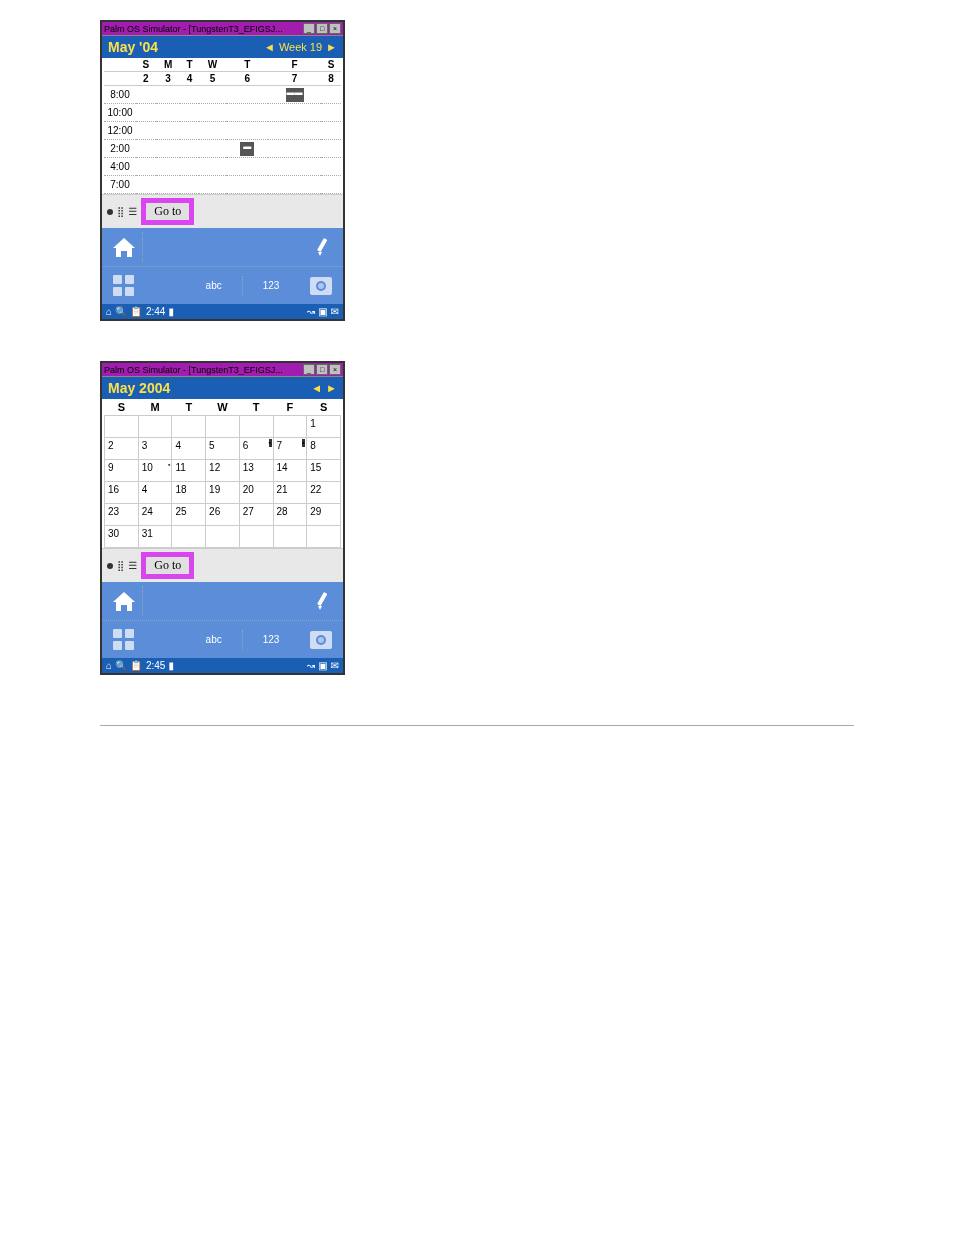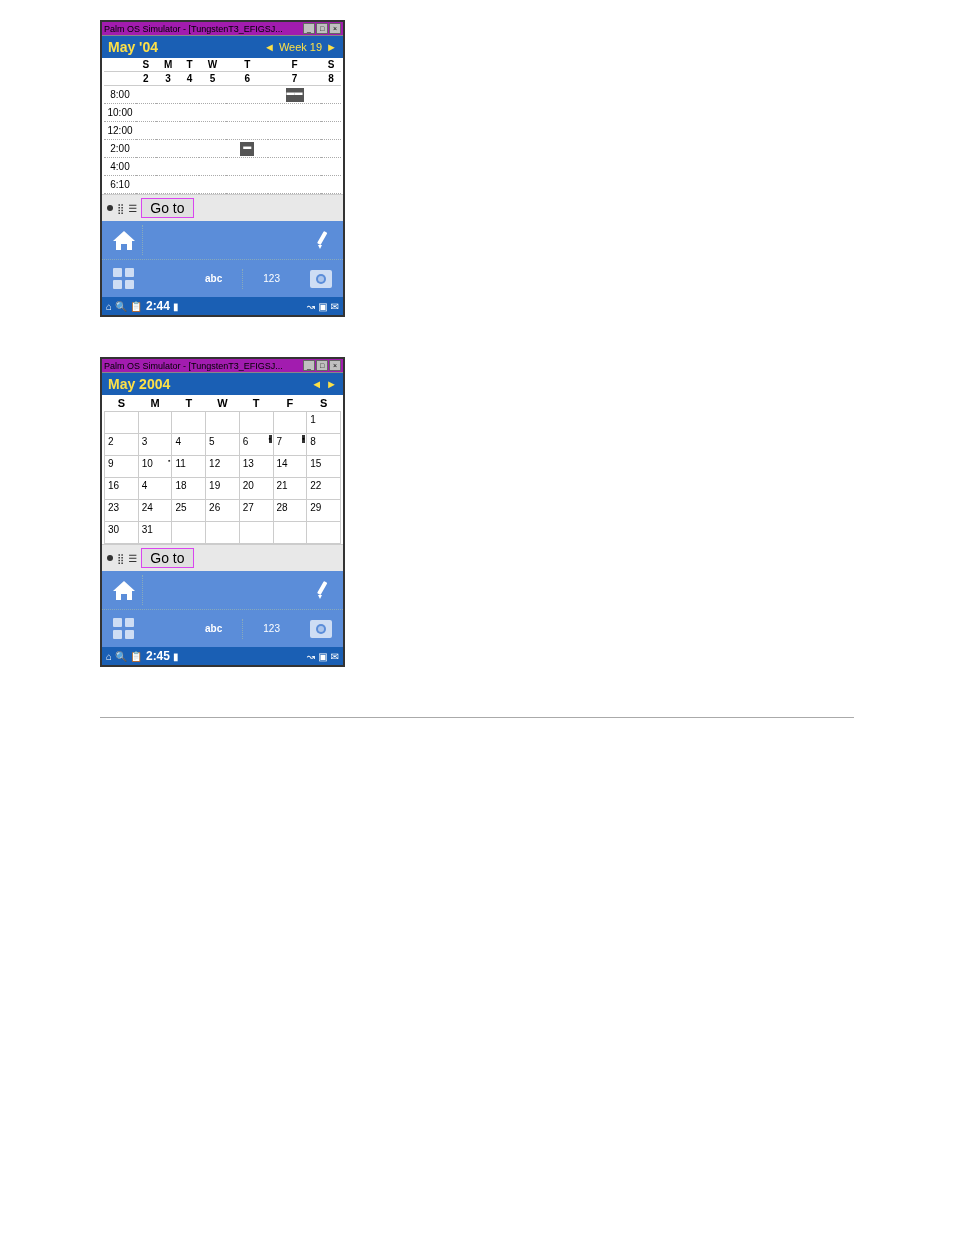--- a/index.html
+++ b/index.html
@@ -135,24 +135,25 @@
       border-radius: 50%;
     }
 
     .toolbar-icon {
       font-size: 10px;
       color: #333;
     }
 
     .goto-btn {
       background: #e0e0e0;
-      border: 1px solid #d946ef;
-      font-size: 14px;
+      border: 5px solid #d946ef;
+      font-size: 12px;
       padding: 1px 8px;
       cursor: pointer;
+      font-family: Liberation Serif, serif;
     }
 
     
     .icon-bar {
       background: #5b8dd9;
       display: flex;
       align-items: center;
       justify-content: space-between;
       padding: 4px 8px;
       height: 38px;
@@ -174,21 +175,21 @@
       display: flex;
       align-items: center;
       justify-content: center;
       color: #fff;
       font-size: 18px;
     }
 
     .abc-label {
       color: #fff;
       font-size: 10px;
-      font-weight: bold;
+      font-weight: normal;
       margin-left: 40px;
     }
 
     .num-label {
       color: #fff;
       font-size: 10px;
     }
 
     
     .status-bar {
@@ -200,22 +201,22 @@
       font-size: 9px;
       color: #fff;
     }
 
     .status-icon {
       font-size: 10px;
       color: #fff;
     }
 
     .status-time {
-      font-size: 12px;
-      font-weight: bold;
+      font-size: 10px;
+      font-weight: normal;
       color: #fff;
     }
 
     
     .month-grid {
       width: 100%;
       border-collapse: collapse;
     }
 
     .month-grid th {
@@ -347,21 +348,21 @@
             <td class="time-col">4:00</td>
             <td></td>
             <td></td>
             <td></td>
             <td></td>
             <td></td>
             <td></td>
             <td></td>
           </tr>
           <tr class="week-row">
-            <td class="time-col">6:10</td>
+            <td class="time-col">7:00</td>
             <td></td>
             <td></td>
             <td></td>
             <td></td>
             <td></td>
             <td></td>
             <td></td>
           </tr>
         </tbody>
       </table>

